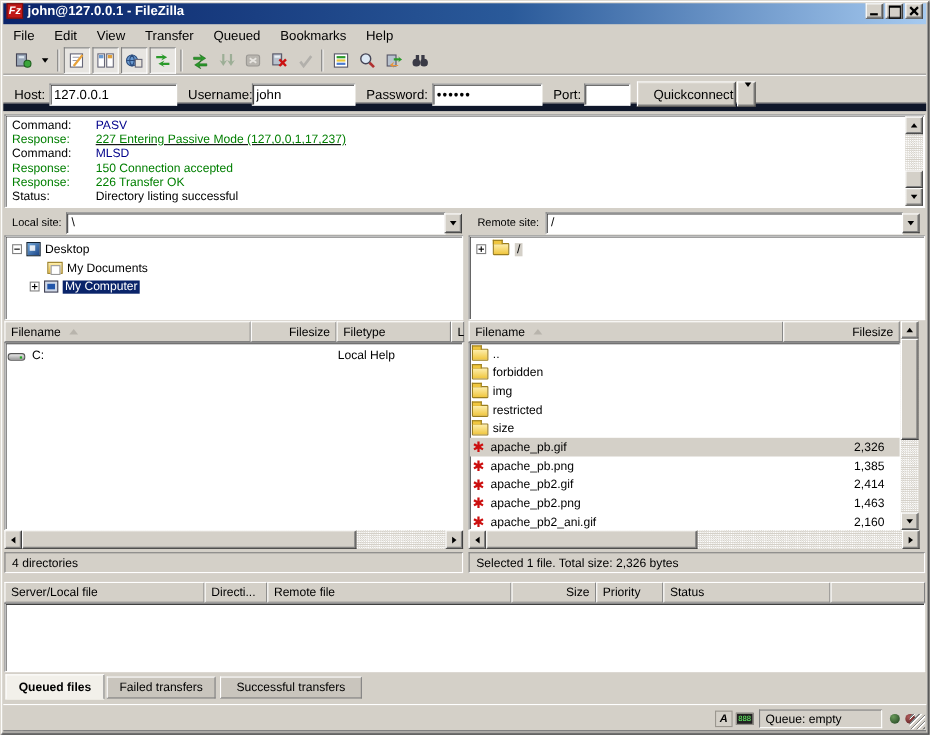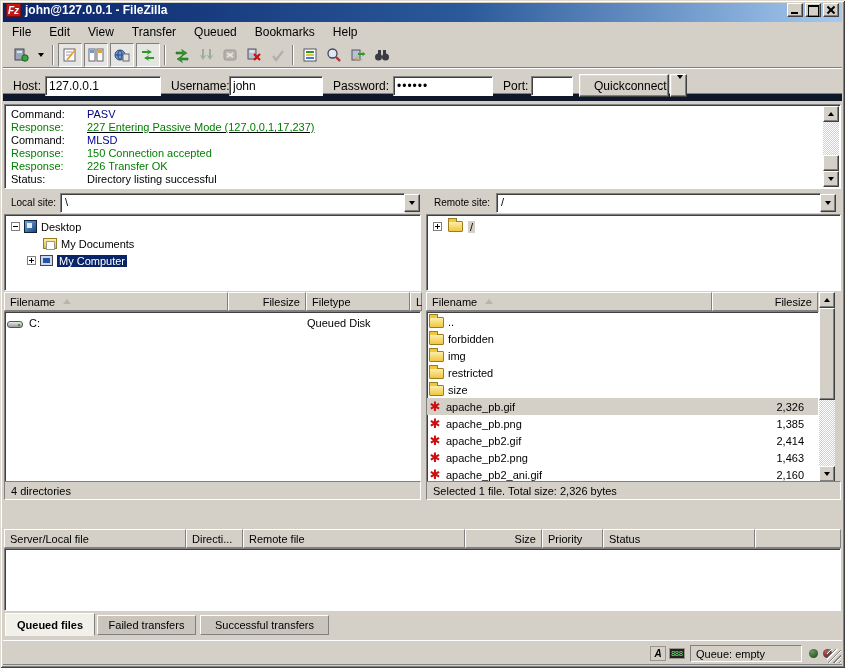--- a/index.html
+++ b/index.html
@@ -61,21 +61,21 @@
   .sel-navy{background:#0a246a;color:#fff;padding:0 2px;}
   .sel-gray{background:#d4d0c8;padding:0 2px;}
   .hcell{position:absolute;top:292px;height:19px;background:#d4d0c8;border:1px solid;border-color:#fff #808080 #808080 #fff;
          font-size:11px;display:flex;align-items:center;padding:0 5px;}
   .hcell.rt{justify-content:flex-end;}
   .listbox{position:absolute;top:311px;height:171px;background:#fff;overflow:hidden;}
   .frow{position:absolute;left:0;right:0;height:17px;font-size:11px;display:flex;align-items:center;}
   .frow .fname{margin-left:4px;white-space:nowrap;}
   .frow.sel{background:#d4d0c8;}
   .fsize{position:absolute;text-align:right;font-size:11px;}
-  .statuspanel{position:absolute;top:481px;height:19px;background:#d4d0c8;border:1px solid;border-color:#808080 #fff #fff #808080;
+  .statuspanel{position:absolute;top:502px;height:19px;background:#d4d0c8;border:1px solid;border-color:#808080 #fff #fff #808080;
                font-size:11px;display:flex;align-items:center;padding:0 6px;}
   .qhcell{position:absolute;top:529px;height:19px;background:#d4d0c8;border:1px solid;border-color:#fff #808080 #808080 #fff;
           font-size:11px;display:flex;align-items:center;padding:0 5px;white-space:nowrap;overflow:hidden;}
   .tab{position:absolute;font-size:11px;display:flex;align-items:center;justify-content:center;
        border:1px solid;border-color:#fff #808080 #808080 #fff;background:#c9c5bd;}
   .tab.active{background:#f2f0ea;font-weight:bold;border-bottom-color:#f2f0ea;}
   .statusbar{left:3px;top:640px;width:839px;height:24px;border-top:1px solid #fff;box-shadow:0 1px 0 #808080;}
   .led{position:absolute;width:9px;height:9px;border-radius:50%;}
   .grip{position:absolute;right:1px;bottom:1px;width:14px;height:14px;
         background:repeating-linear-gradient(135deg,transparent 0 2px,#808080 2px 3px,#ffffff 3px 4px);}
@@ -306,21 +306,21 @@
       <span>Filetype</span>
     </div>
   <div class="hcell" style="left:410px;width:11px;">
       <span>L</span>
     </div>
 
   <div class="listbox sunkwhite" style="left:4px;width:417px;">
     <div class="frow" style="top:2px;">
       <span class="drive-ic"></span>
       <span class="fname">C:</span>
-      <span class="abs" style="left:302px;font-size:11px;">Queued Disk</span>
+      <span class="abs" style="left:302px;font-size:11px;">Local Help</span>
     </div>
   </div>
 
   <div class="hcell" style="left:426px;width:286px;">
     <span>Filename</span>
       <span class="sort-asc"></span>
   </div>
   <div class="hcell rt" style="left:712px;width:106px;">
       <span>Filesize</span>
     </div>

